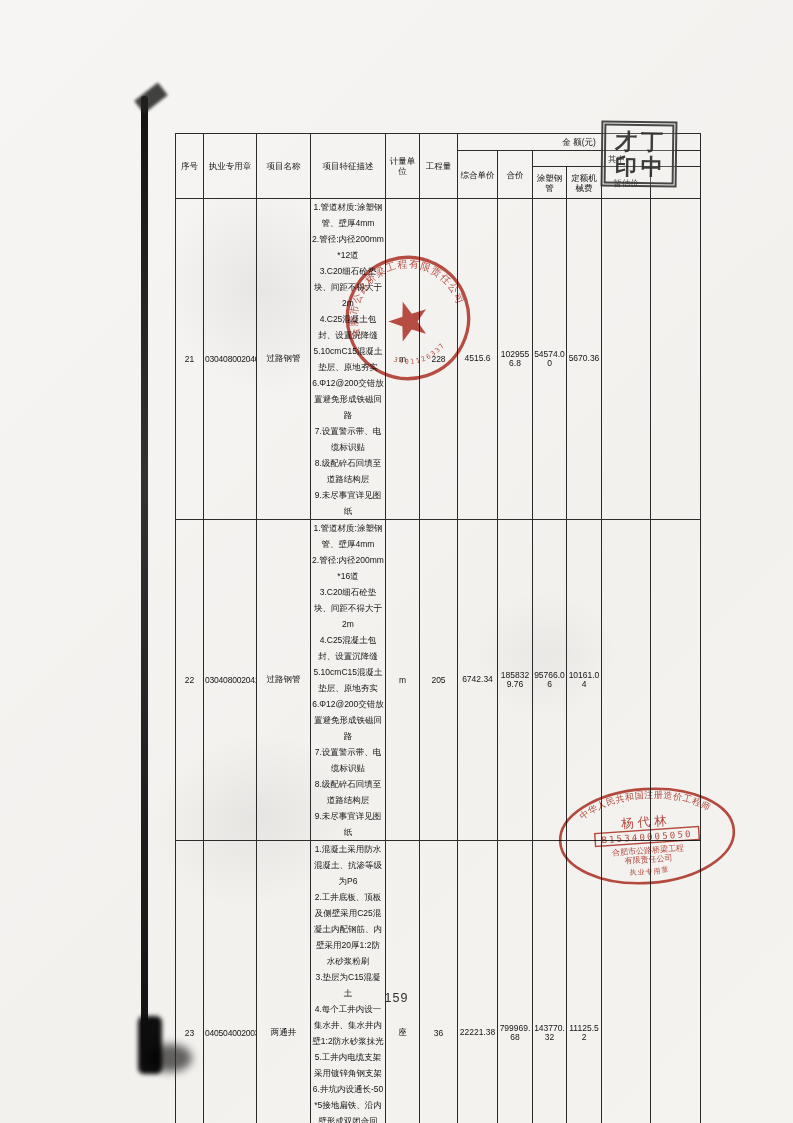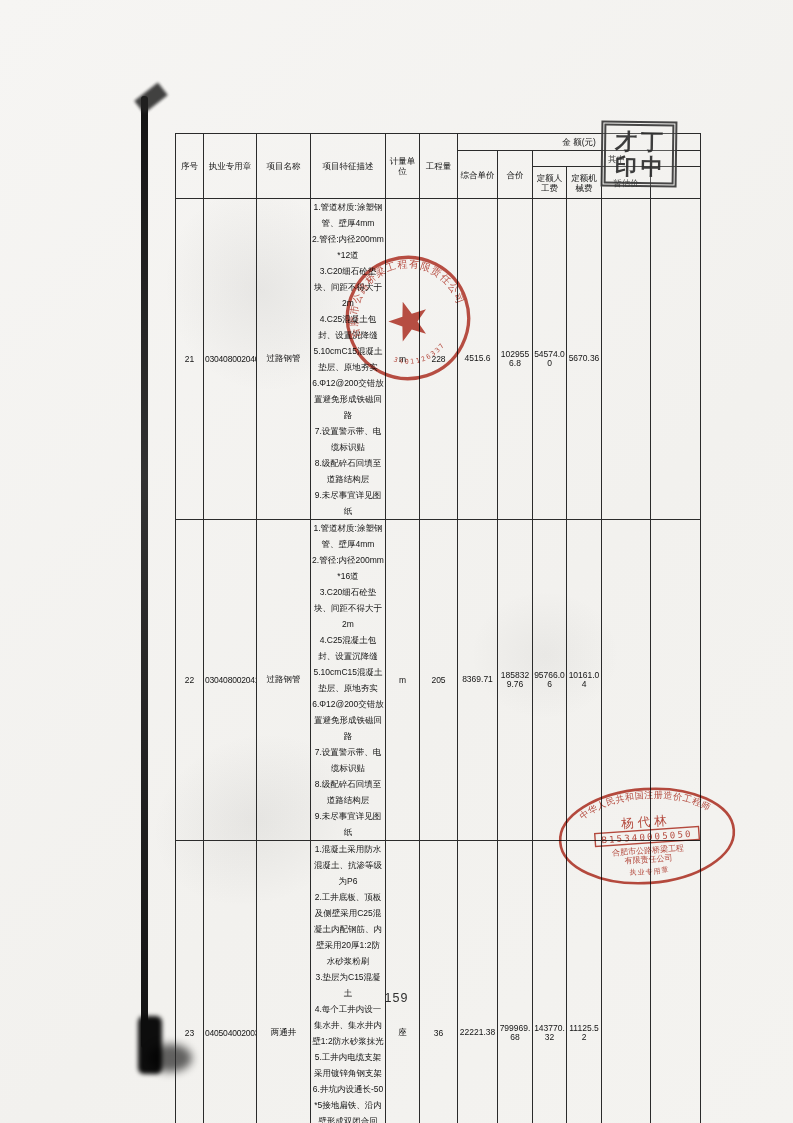--- a/index.html
+++ b/index.html
@@ -86,21 +86,21 @@
     <th rowspan="3">计量单位</th>
     <th rowspan="3">工程量</th>
     <th colspan="6">金  额(元)</th>
   </tr>
   <tr style="height:16px">
     <th rowspan="2">综合单价</th>
     <th rowspan="2">合价</th>
     <th colspan="4">其中</th>
   </tr>
   <tr style="height:32px">
-    <th>定额人工费</th>
+    <th>涂塑钢管</th>
     <th>定额机械费</th>
     <th class="est">暂估价</th>
     <th></th>
   </tr>
 
   <tr style="height:176px">
     <td>21</td>
     <td class="code">030408002040</td>
     <td>过路钢管</td>
     <td class="feat">1.管道材质:涂塑钢管、壁厚4mm
@@ -130,21 +130,21 @@
 2.管径:内径200mm*16道
 3.C20细石砼垫块、间距不得大于2m
 4.C25混凝土包封、设置沉降缝
 5.10cmC15混凝土垫层、原地夯实
 6.Φ12@200交错放置避免形成铁磁回路
 7.设置警示带、电缆标识贴
 8.级配碎石回填至道路结构层
 9.未尽事宜详见图纸</td>
     <td>m</td>
     <td class="qty">205</td>
-    <td class="num">8369.71</td>
+    <td class="num">6742.34</td>
     <td class="num">1858329.76</td>
     <td class="num">95766.06</td>
     <td class="num">10161.04</td>
     <td></td>
     <td></td>
   </tr>
 
   <tr style="height:217px">
     <td>23</td>
     <td class="code">040504002003</td>

